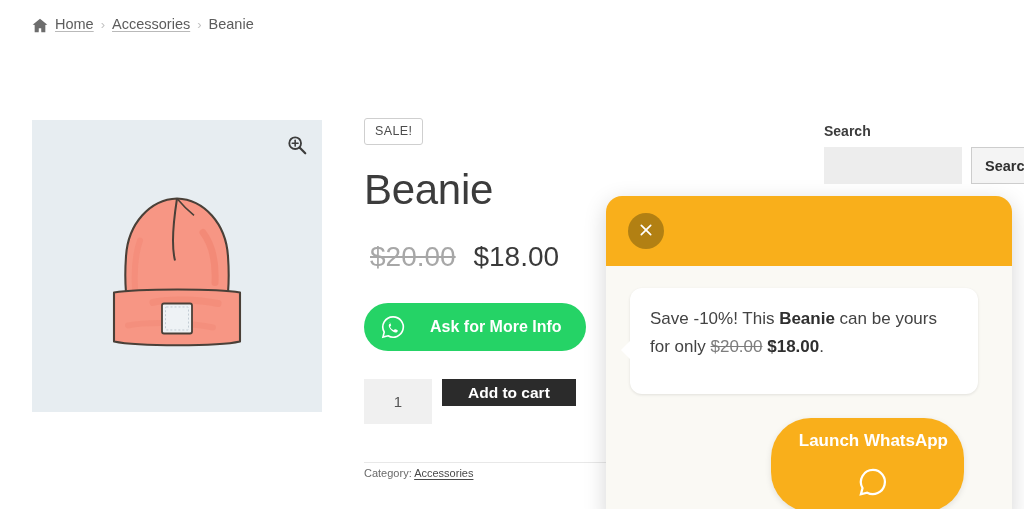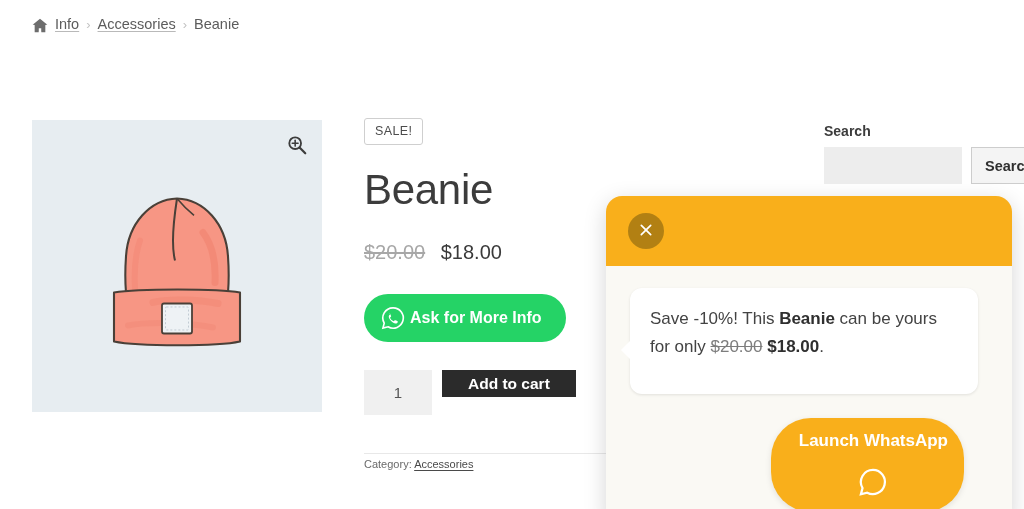--- a/index.html
+++ b/index.html
@@ -49,27 +49,27 @@
     background: #fff;
   }
   .product-title {
     margin: 22px 0 0;
     font-size: 42px;
     font-weight: 300;
     line-height: 1.1;
     color: #3c3c3c;
     letter-spacing: -0.3px;
   }
-  .price-row { margin-top: 28px; font-size: 20px; }
+  .price-row { margin-top: 28px; font-size: 28px; margin-left: 6px; }
   .price-old { color: #a7a7a7; text-decoration: line-through; }
   .price-new { color: #3a3a3a; margin-left: 10px; font-weight: 400; }
 
   .wa-btn {
     margin-top: 30px;
-    display: inline-flex; align-items: center; gap: 4px;
+    display: inline-flex; align-items: center; gap: 24px;
     background: #25d366;
     border: none; border-radius: 40px;
     padding: 11px 24px 11px 16px;
     color: #fff; font-size: 16px; font-weight: 700;
     font-family: "Liberation Sans", sans-serif;
     cursor: pointer;
   }
   .wa-btn .wa-ico { width:26px; height:26px; display:block; }
 
   .cart-row { margin-top: 28px; display: flex; align-items: stretch; gap: 10px; }
@@ -171,21 +171,21 @@
 
 <div class="page">
 
   <nav class="breadcrumb">
     <span class="home-ico">
       <svg viewBox="0 0 24 22" width="16" height="15" fill="#6d6d6d">
         <path d="M12 1 1 10h3v11h6v-6h4v6h6V10h3L12 1zm0 2.6 6.5 5.3V19h-2v-6H7.5v6h-2V8.9L12 3.6z"></path>
         <path d="M12 2.2 2.2 10.2h2.3V20h5v-6.2h5V20h5v-9.8h2.3L12 2.2z"></path>
       </svg>
     </span>
-    <a href="#">Info</a>
+    <a href="#">Home</a>
     <span class="sep">›</span>
     <a href="#">Accessories</a>
     <span class="sep">›</span>
     <span class="current">Beanie</span>
   </nav>
 
   <div class="gallery">
     <span class="zoom-ico">
       <svg viewBox="0 0 24 24" width="22" height="22" fill="none" stroke="#3c3c3c" stroke-width="2">
         <circle cx="10" cy="10" r="6.4"></circle>

